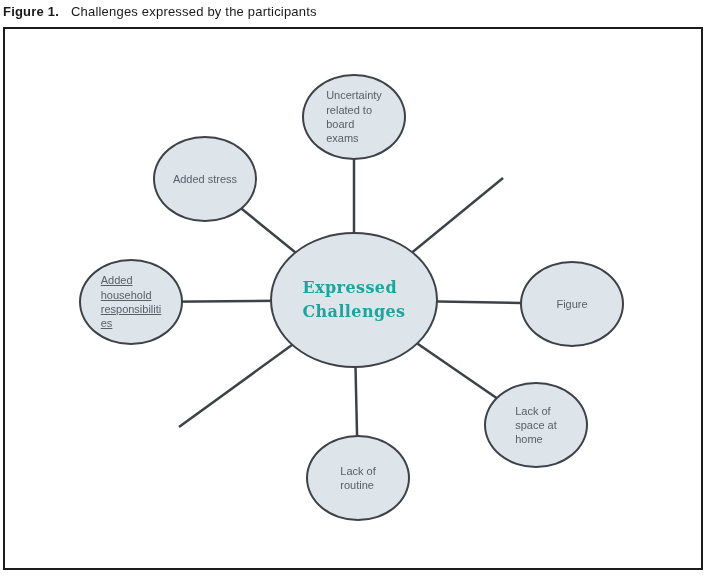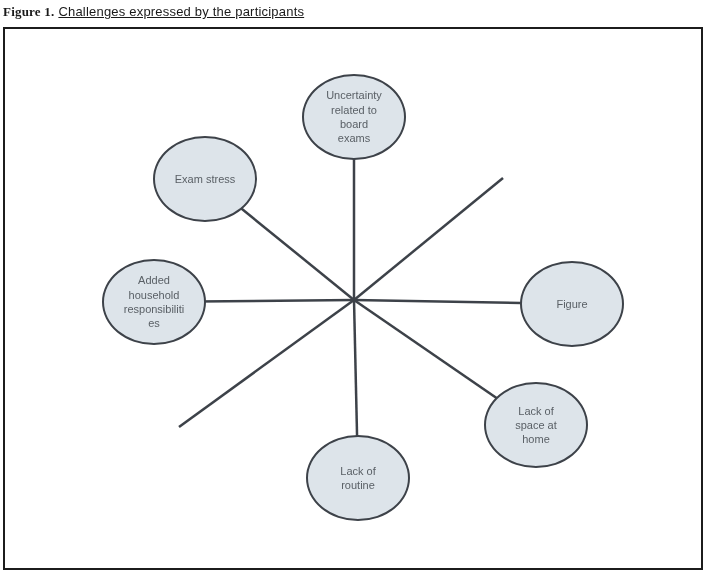--- a/index.html
+++ b/index.html
@@ -12,22 +12,22 @@
     overflow: hidden;
   }
   .caption {
     position: absolute;
     left: 3px;
     top: 4px;
     font-size: 13px;
     color: #1a1a1a;
     letter-spacing: 0.2px;
   }
-  .caption .caption-bold { font-weight: bold; font-family: Liberation Serif, serif; }
-  .caption .caption-rest { margin-left: 4px; text-decoration: underline; }
+  .caption .caption-bold { font-weight: bold; }
+  .caption .caption-rest { margin-left: 12px; }
   .figure-box {
     position: absolute;
     left: 3px;
     top: 27px;
     width: 700px;
     height: 543px;
     border: 2px solid #1c1c1c;
     background: #ffffff;
     box-sizing: border-box;
   }
@@ -41,21 +41,21 @@
   }
   .node {
     position: absolute;
     box-sizing: border-box;
     border: 2.5px solid #3d4249;
     background: #dde4ea;
     border-radius: 50%;
     display: flex;
     align-items: center;
     justify-content: center;
-    text-align: center;
+    text-align: left;
     color: #5a6066;
     font-size: 11px;
     line-height: 1.3;
     white-space: pre-line;
   }
   .node.satellite { width: 104px; height: 86px; }
   .node.center-node {
     width: 168px;
     height: 136px;
     border-width: 2px;
@@ -66,21 +66,21 @@
     letter-spacing: 0.4px;
     color: #1fa39c;
   }
   
   .pos-top           { left: 302px; top: 74px;  }
   .pos-top-right     { left: 451px; top: 135px; }
   .pos-right         { left: 520px; top: 261px; }
   .pos-bottom-right  { left: 484px; top: 382px; }
   .pos-bottom        { left: 306px; top: 435px; }
   .pos-bottom-left   { left: 127px; top: 384px; }
-  .pos-left          { left: 102px;  top: 259px; }
+  .pos-left          { left: 79px;  top: 259px; text-decoration: underline; }
   .pos-top-left      { left: 153px; top: 136px; }
   .pos-center        { left: 270px; top: 232px; }
 </style>
 </head>
 <body>
 
 <div class="page">
 
   <div class="caption">
     <span class="caption-bold">Figure 1.</span><span class="caption-rest">Challenges expressed by the participants</span>
@@ -94,20 +94,22 @@
       <line x1="354" y1="300" x2="503" y2="178"></line>
       <line x1="354" y1="300" x2="572" y2="304"></line>
       <line x1="354" y1="300" x2="536" y2="425"></line>
       <line x1="354" y1="300" x2="358" y2="478"></line>
       <line x1="354" y1="300" x2="179" y2="427"></line>
       <line x1="354" y1="300" x2="138" y2="302"></line>
       <line x1="354" y1="300" x2="205" y2="179"></line>
     </g>
   </svg>
 
+  <div class="node center-node pos-center">Expressed
+Challenges</div>
 
   <div class="node satellite pos-top">Uncertainty
 related to
 board
 exams</div>
 
 
   <div class="node satellite pos-right">Figure</div>
 
   <div class="node satellite pos-bottom-right">Lack of
@@ -116,15 +118,15 @@
 
   <div class="node satellite pos-bottom">Lack of
 routine</div>
 
 
   <div class="node satellite pos-left">Added
 household
 responsibiliti
 es</div>
 
-  <div class="node satellite pos-top-left">Exam stress</div>
+  <div class="node satellite pos-top-left">Added stress</div>
 
 </div>
 
 </body></html>

